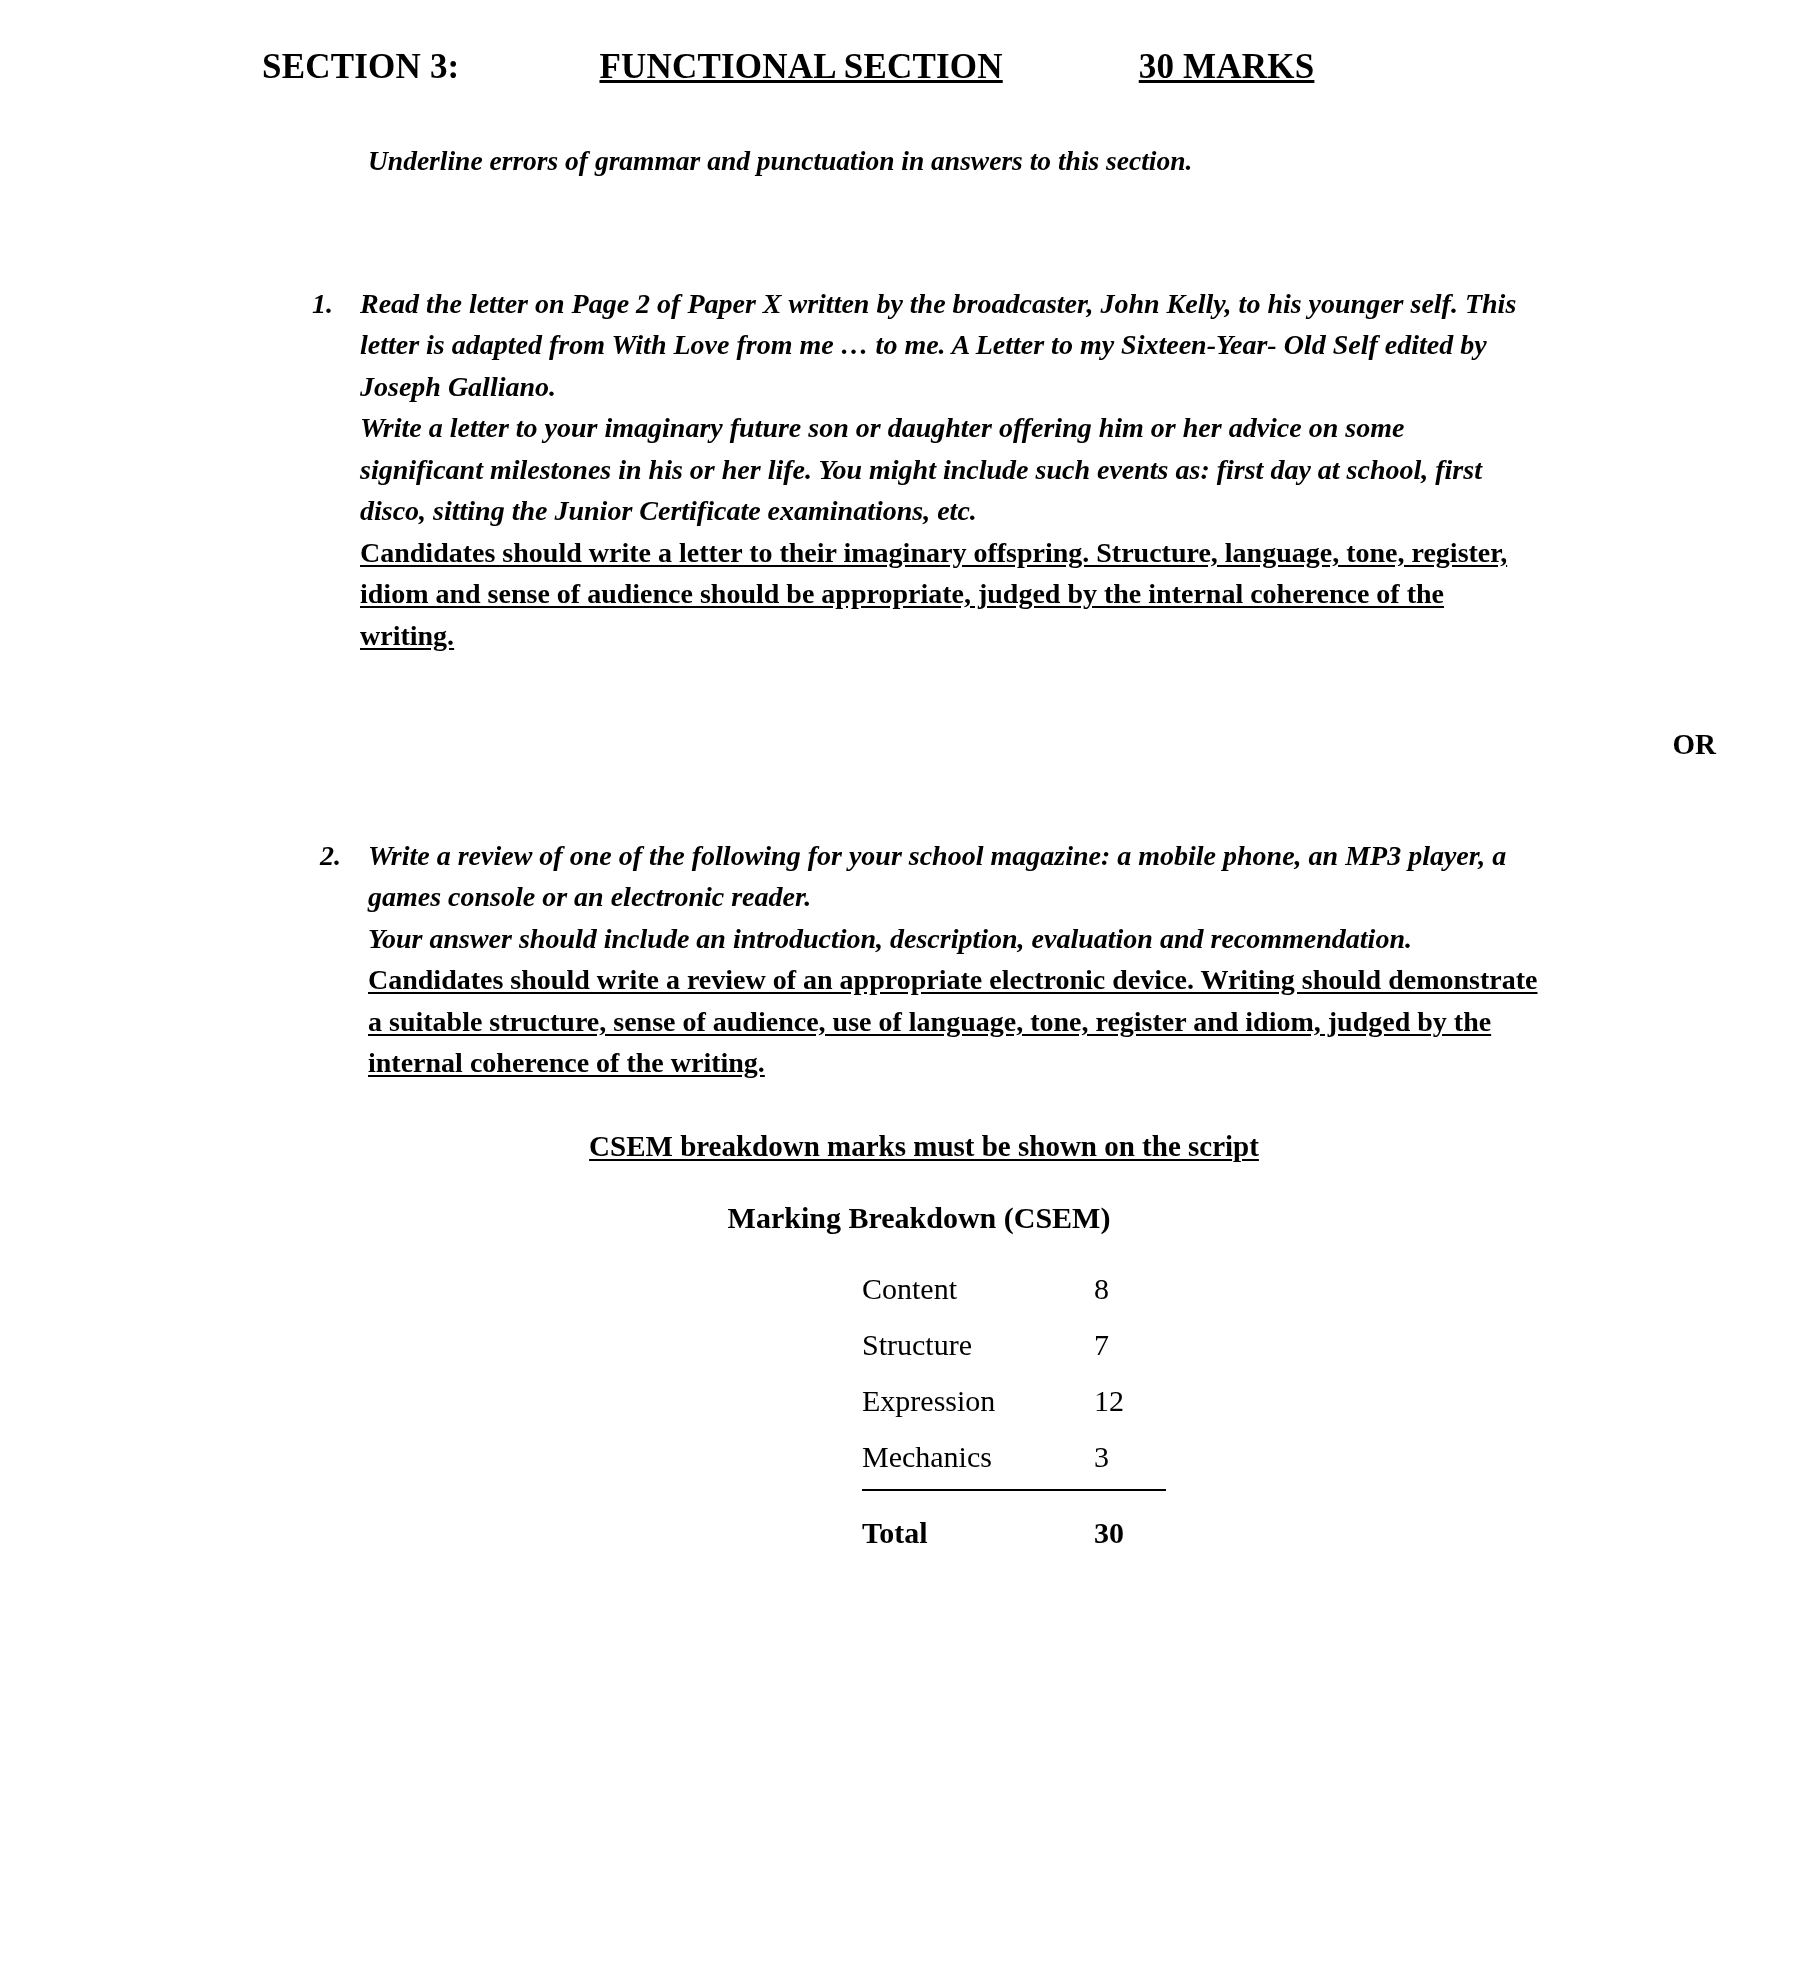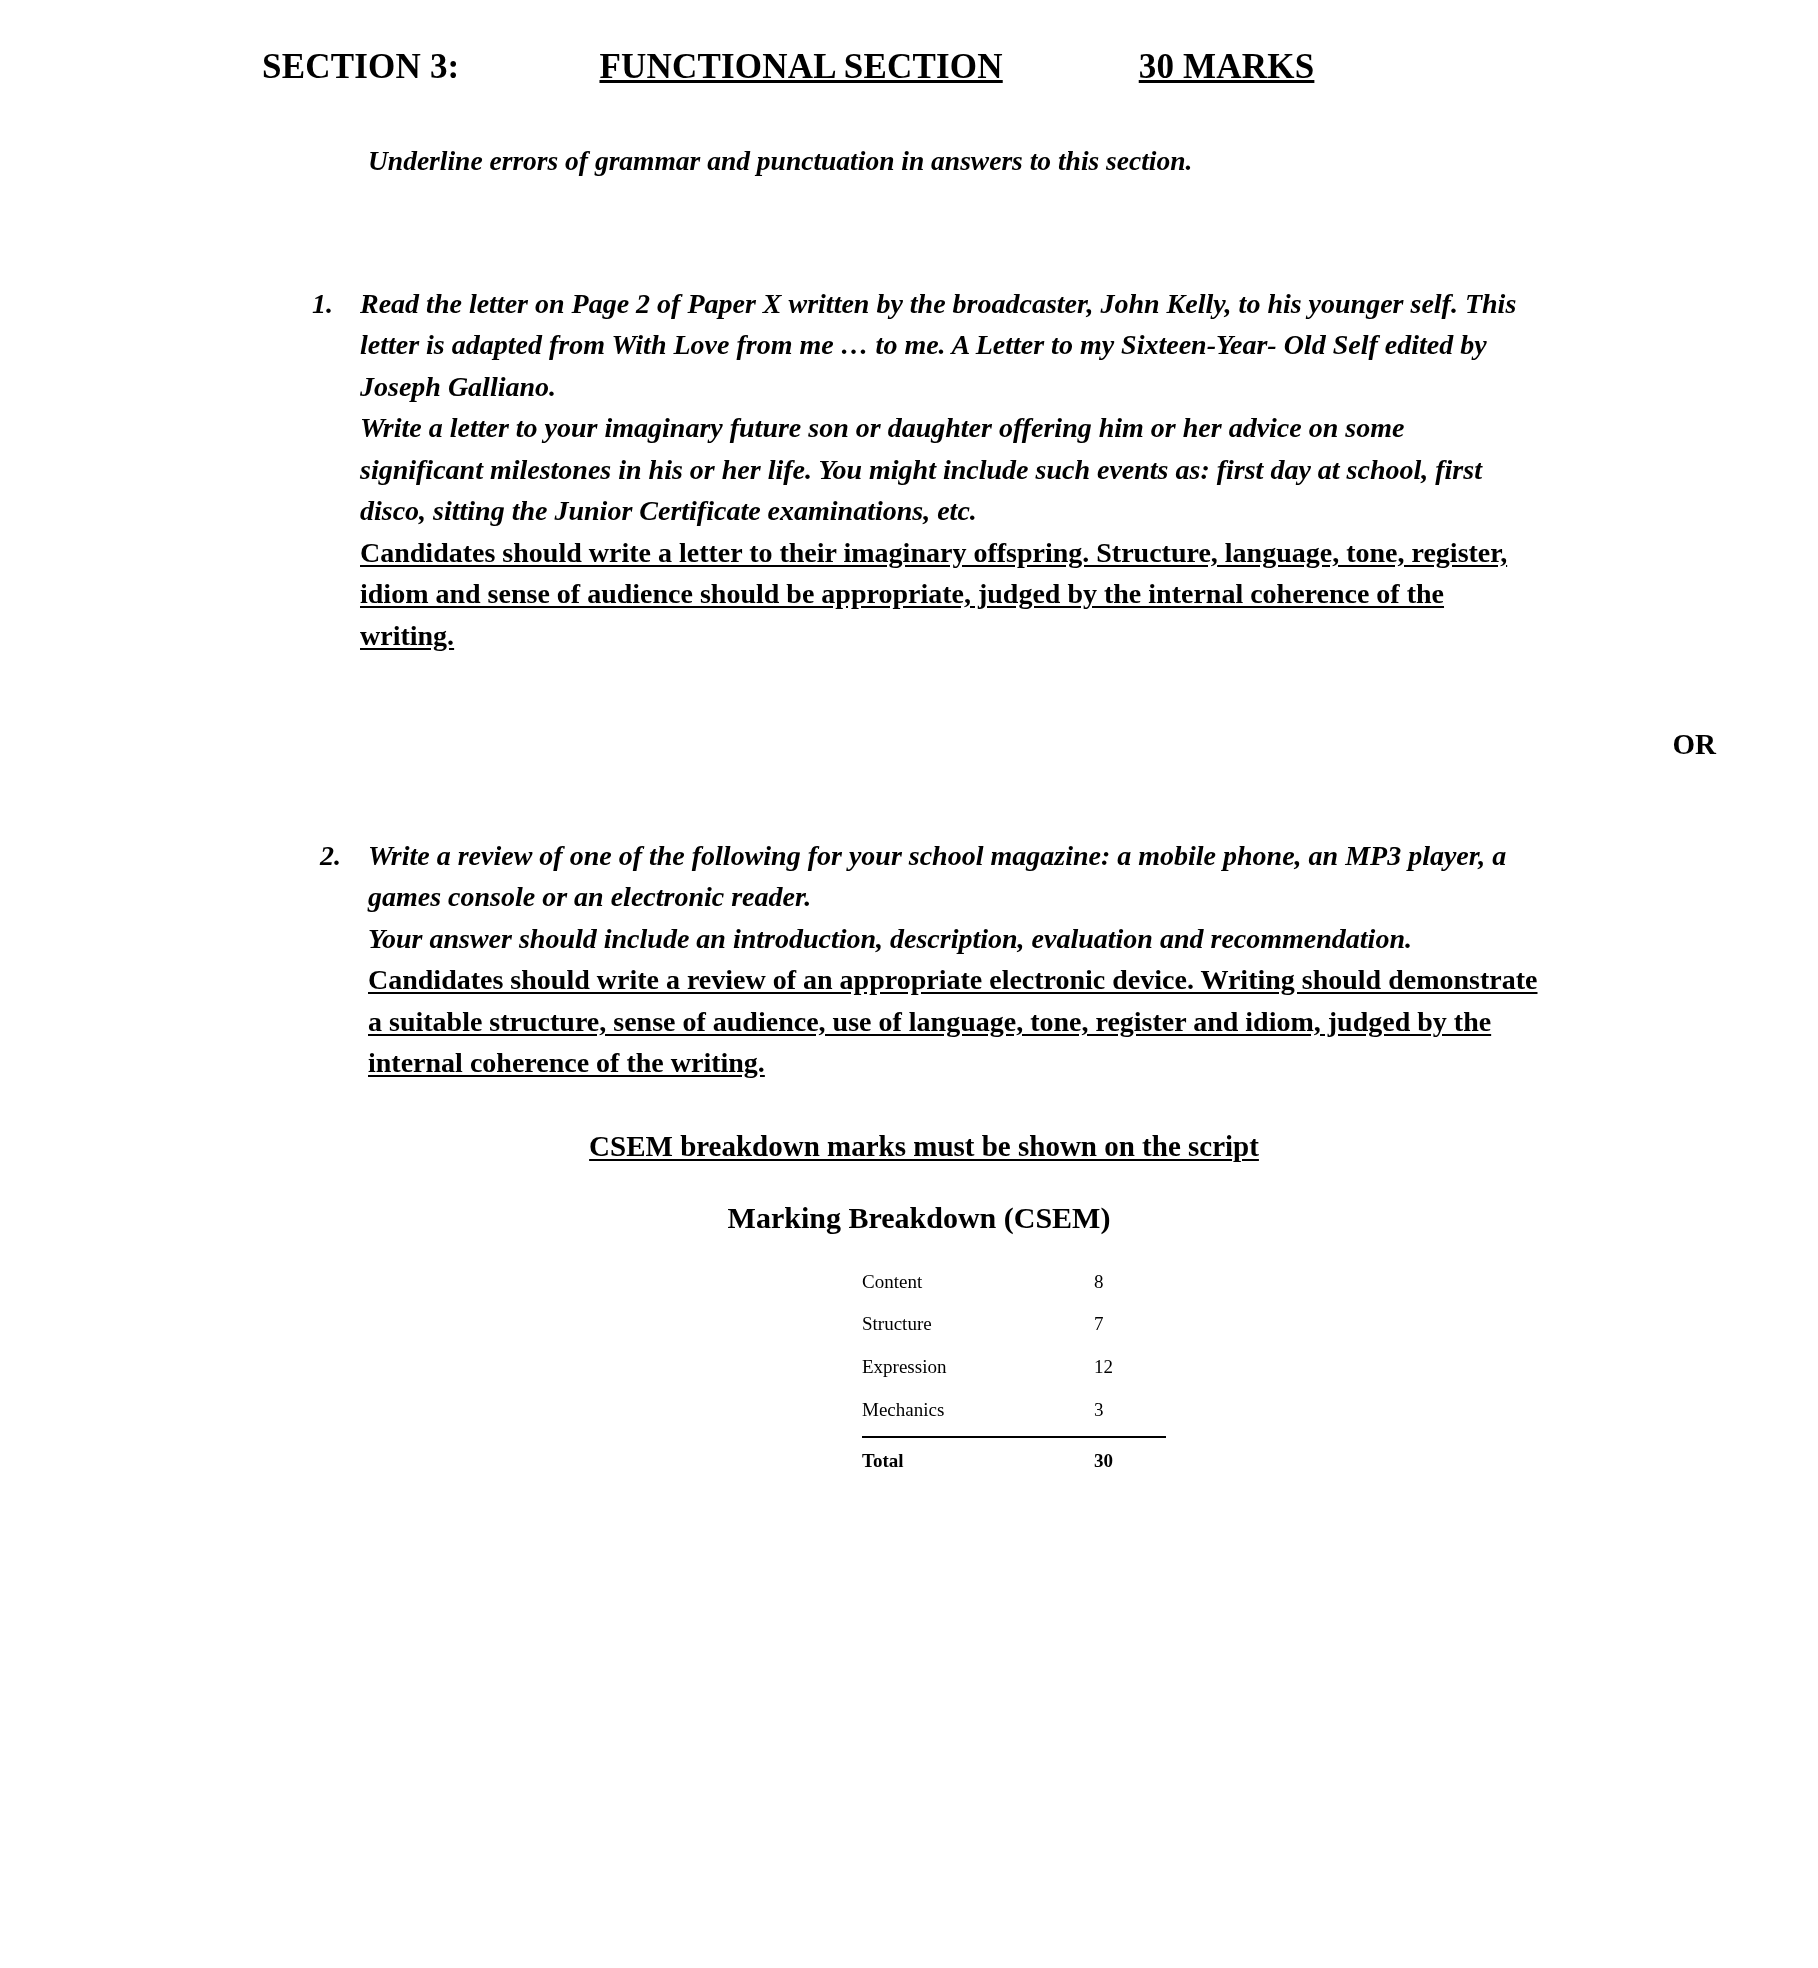--- a/index.html
+++ b/index.html
@@ -131,34 +131,34 @@
     margin-top: 38px;
     padding-left: 20px;
   }
   table.breakdown {
     margin: 26px auto 0 auto;
     border-collapse: collapse;
     padding-left: 0;
     margin-left: 790px;
   }
   table.breakdown td {
-    font-size: 19px;
+    font-size: 30px;
     padding: 10px 0 10px 0;
     line-height: 1.2;
     vertical-align: baseline;
   }
   table.breakdown td.label { width: 218px; }
   table.breakdown td.value { width: 72px; text-align: left; padding-left: 14px; }
   table.breakdown tr.ruled td {
     border-bottom: 2px solid #000;
     padding-bottom: 14px;
   }
   table.breakdown tr.total td {
     font-weight: bold;
-    padding-top: 12px;
+    padding-top: 24px;
   }
 </style>
 </head>
 <body>
 
 <div class="page">
 
   <div class="section-header">
     <span class="hdr-label">SECTION 3:</span>
     <span class="hdr-title">FUNCTIONAL SECTION</span>

